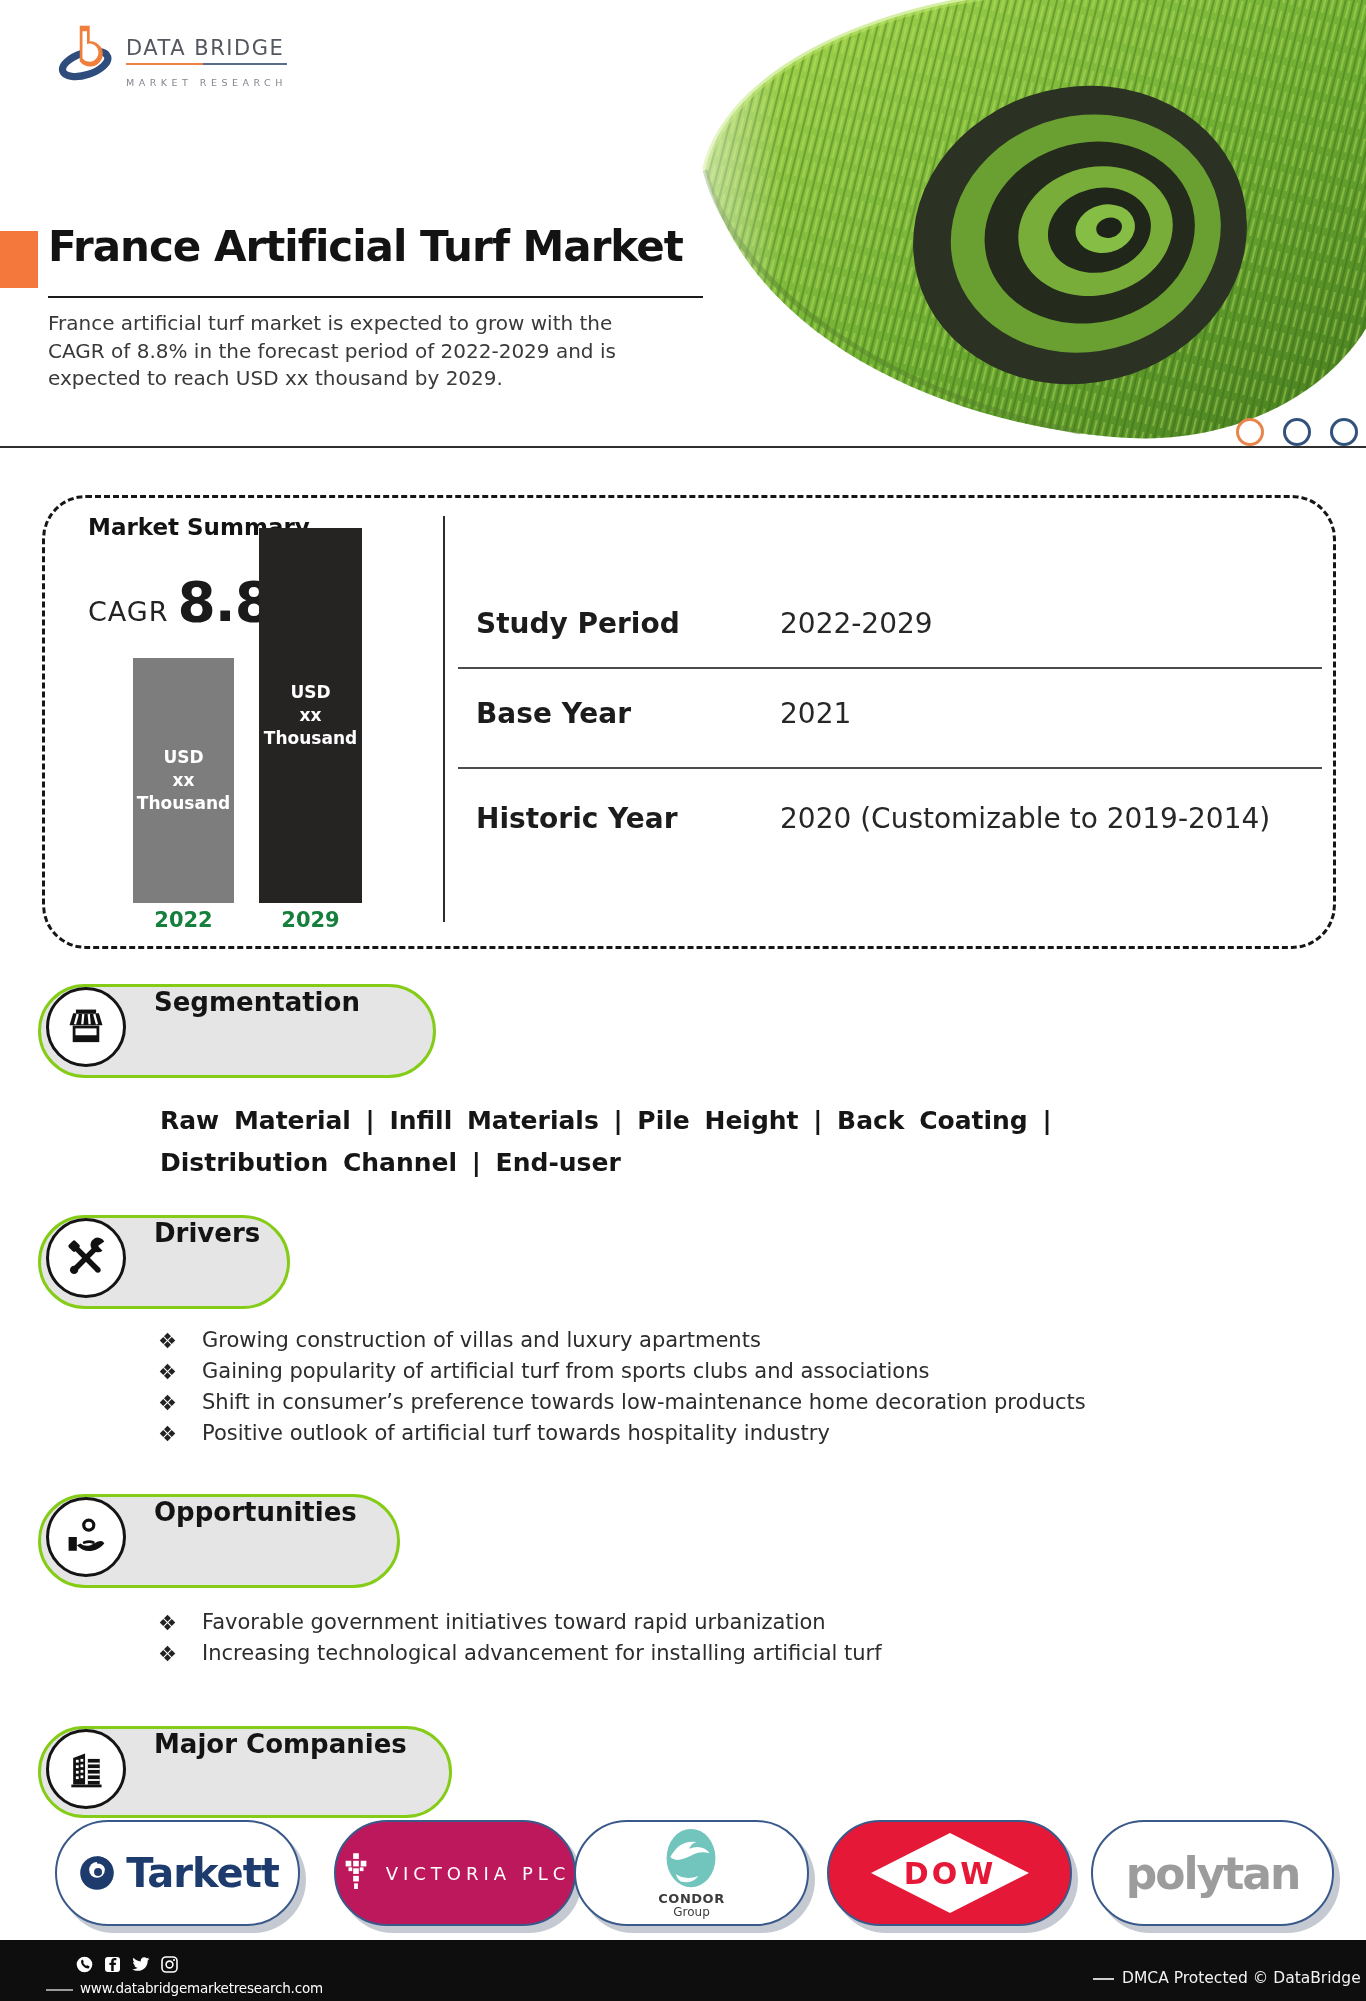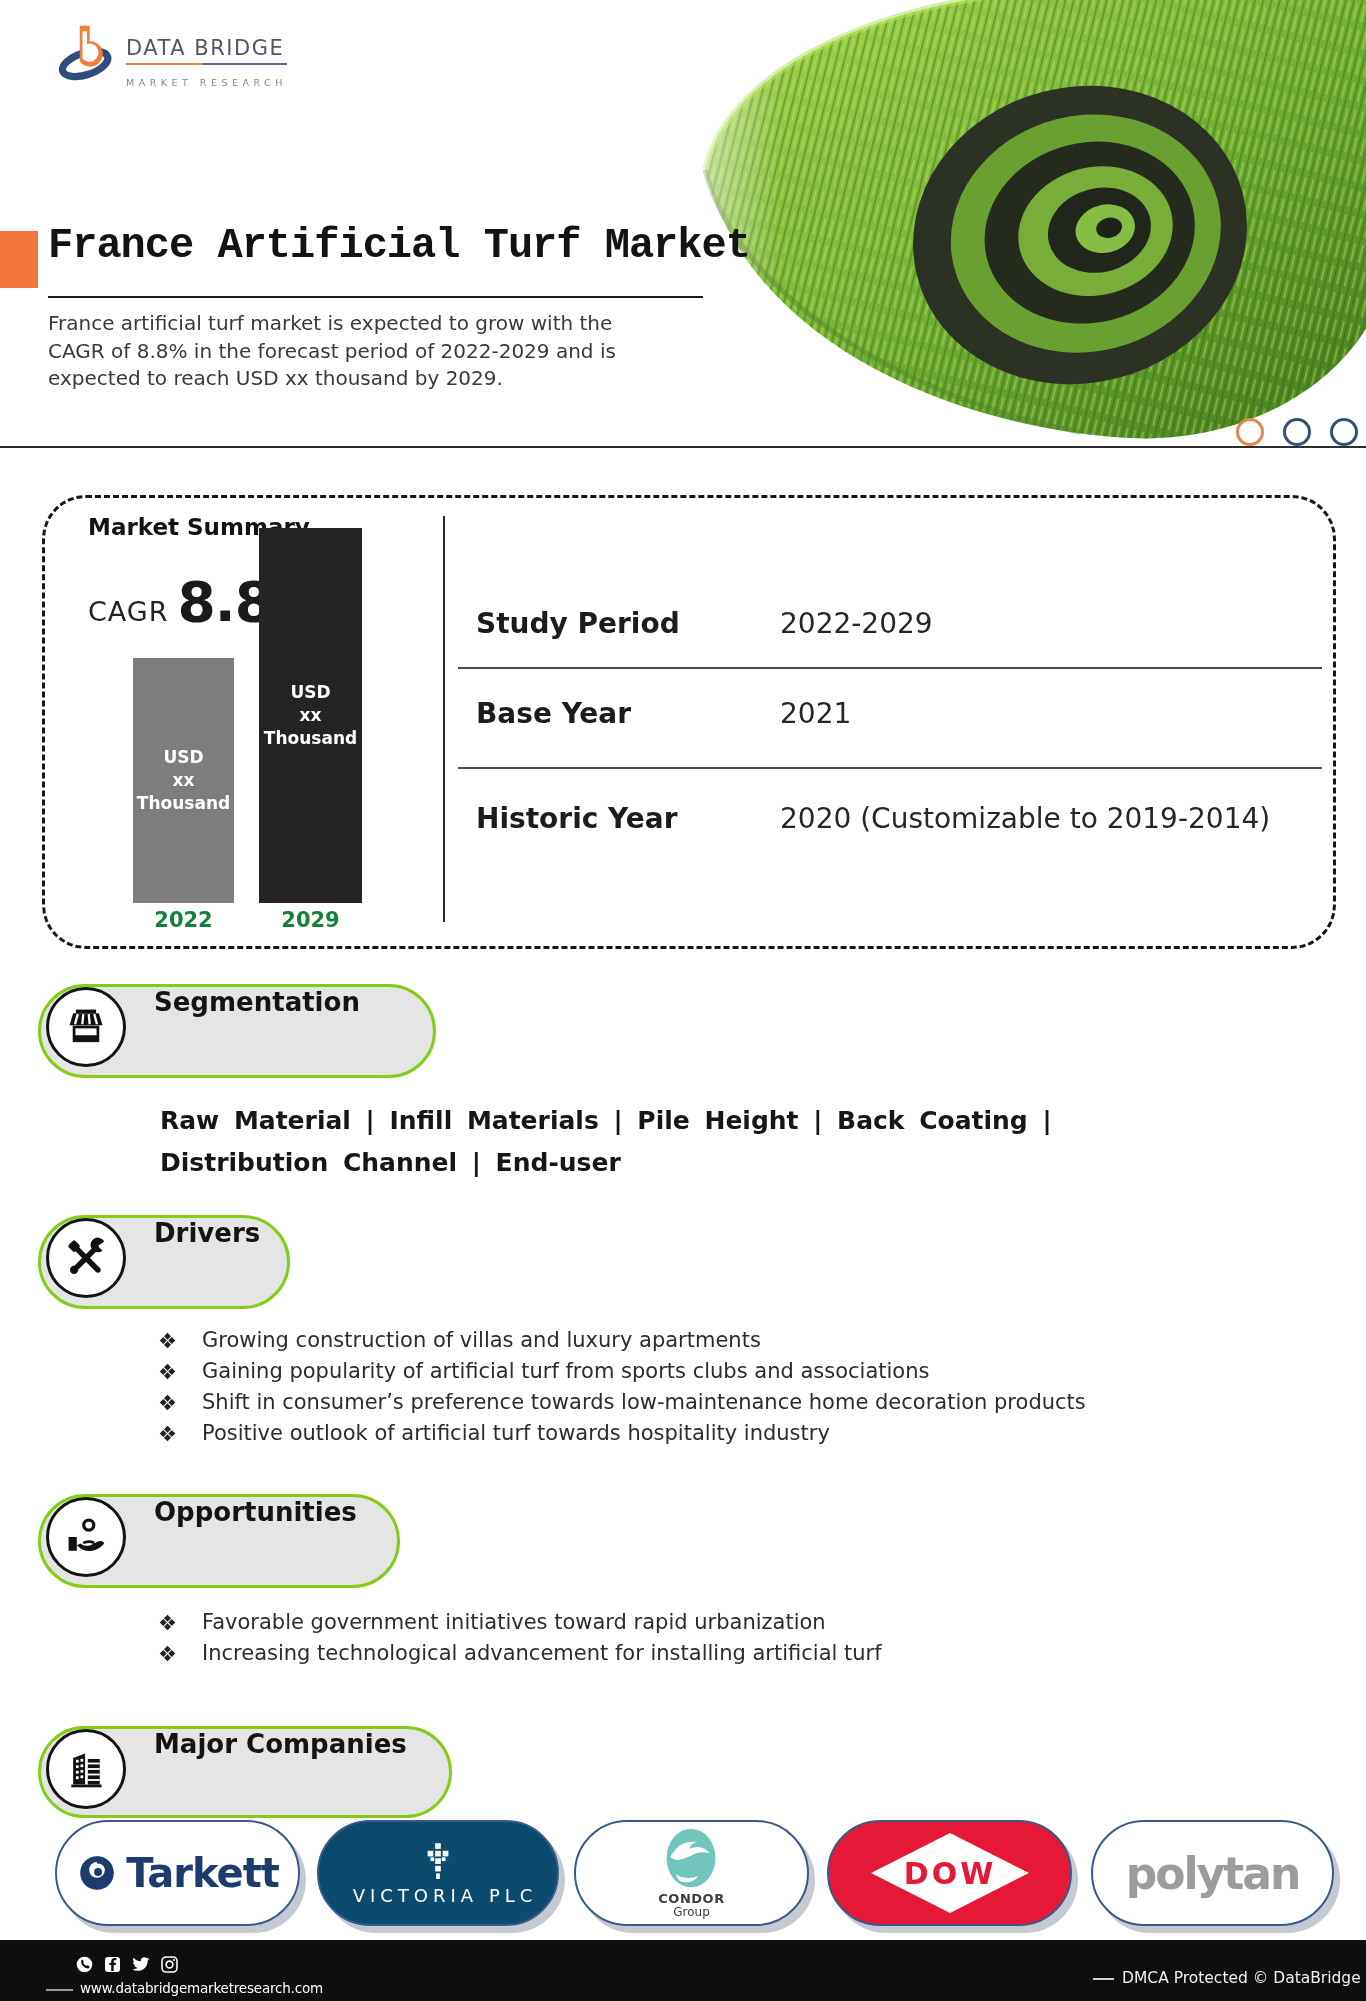--- a/index.html
+++ b/index.html
@@ -11,21 +11,21 @@
   .logo-wrap{left:58px;top:24px;display:flex;align-items:flex-start;}
   .logo-text{margin-left:10px;padding-top:12px;}
   .logo-title{font-size:21px;letter-spacing:1.5px;color:#54575f;font-weight:500;}
   .logo-divider{height:2px;margin-top:3px;background:linear-gradient(90deg,#ef8044 0 48%,#5b6b8c 48% 100%);}
   .logo-subtitle{font-size:9.5px;letter-spacing:4.5px;color:#83868e;margin-top:12px;font-weight:500;}
 
   
   .hero-line{left:0;top:446px;width:1366px;height:2px;background:#2e2e2e;}
   .ring-dot{width:22px;height:22px;border-radius:50%;top:418px;}
   .accent-square{left:0;top:231px;width:38px;height:57px;background:#F4783C;}
-  .page-title{left:48px;top:222px;font-size:42px;font-weight:800;letter-spacing:-1px;color:#131313;white-space:nowrap;font-family:Liberation Mono, monospace;}
+  .page-title{left:48px;top:222px;font-size:42px;font-weight:800;letter-spacing:-1px;color:#131313;white-space:nowrap;}
   .title-underline{left:48px;top:296px;width:655px;height:2px;background:#1b1b1b;}
   .page-desc{left:48px;top:310px;width:600px;font-size:20px;line-height:1.38;color:#39393b;}
 
   
   .dash-box{left:42px;top:495px;width:1288px;height:448px;border:3px dashed #161616;border-radius:44px;}
   .ms-heading{left:88px;top:514px;font-size:23px;font-weight:700;color:#131313;}
   .cagr-row{left:88px;top:570px;display:flex;align-items:baseline;gap:9px;}
   .cagr-label{font-size:27px;font-weight:400;color:#232323;letter-spacing:1px;}
   .cagr-value{font-size:55px;font-weight:800;color:#1a1a1a;letter-spacing:-1px;}
   .cagr-unit{font-size:27px;font-weight:600;color:#1a1a1a;}
@@ -275,21 +275,21 @@
       <svg width="42" height="42" viewBox="0 0 40 40">
         <circle cx="20" cy="20" r="16" fill="#1d3c6d"></circle>
         <circle cx="20" cy="17" r="7.5" fill="#fff"></circle>
         <circle cx="21" cy="19" r="3.8" fill="#1d3c6d"></circle>
         <path d="M20,4 a16,16 0 0 1 14,9 l-6,3 a9,9 0 0 0 -8,-5 z" fill="#1d3c6d"></path>
       </svg>
     </span>
     <span class="tarkett-text">Tarkett</span>
   </div>
 
-  <div class="abs logo-pill" style="left:317px;width:242px;background:#0c4a6e;flex-direction:column;">
+  <div class="abs logo-pill" style="left:334px;width:242px;background:#be185d;">
     <span>
       <svg width="32" height="44" viewBox="0 0 34 46">
         <rect x="14" y="2" width="6" height="6" fill="#fff"></rect>
         <rect x="14" y="10" width="6" height="6" fill="#fff"></rect>
         <rect x="14" y="18" width="6" height="6" fill="#fff"></rect>
         <rect x="14" y="26" width="6" height="6" fill="#fff"></rect>
         <rect x="15" y="34" width="4" height="6" fill="#fff"></rect>
         <rect x="6" y="10" width="6" height="6" fill="#fff"></rect>
         <rect x="22" y="10" width="6" height="6" fill="#fff"></rect>
         <rect x="9" y="17" width="4" height="4" fill="#fff"></rect>

